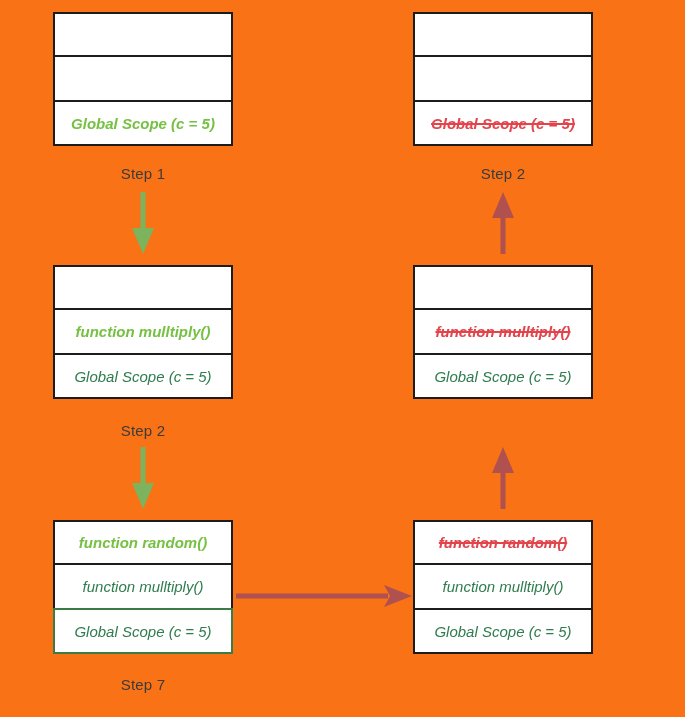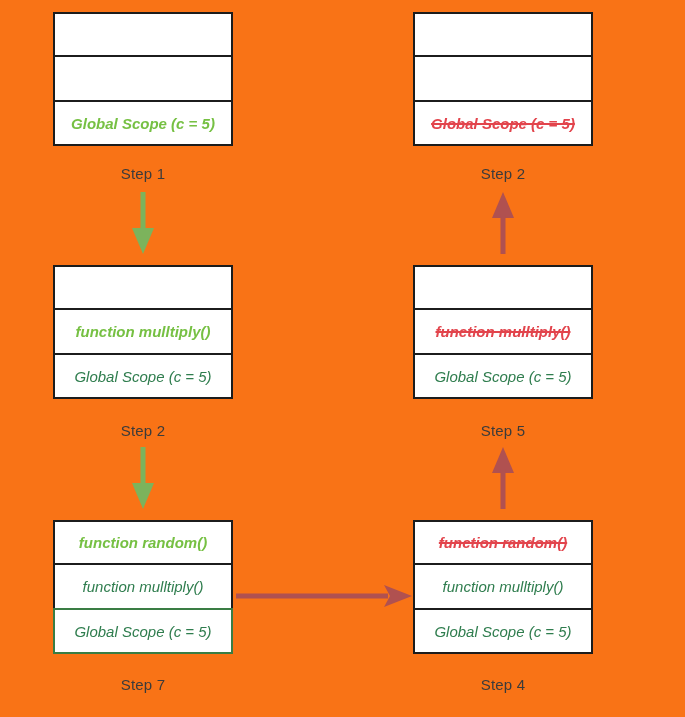--- a/index.html
+++ b/index.html
@@ -72,21 +72,20 @@
     <div class="frame r2 push">function mulltiply()</div>
     <div class="frame r3 ctx">Global Scope (c = 5)</div>
   </div>
   <div class="step-label" style="left:53px;top:422px">Step 2</div>
 
   <div class="stack-box" style="left:413px;top:265px">
     <div class="frame r1"></div>
     <div class="frame r2 pop">function mulltiply()</div>
     <div class="frame r3 ctx">Global Scope (c = 5)</div>
   </div>
-  <div class="step-label" style="left:413px;top:422px">Step 5</div>
 
   <div class="arrow arrow-green" style="left:130px;top:447px">
     <svg width="26" height="62" viewBox="0 0 26 62" aria-hidden="true">
       <rect x="10.5" y="0" width="5" height="40" fill="currentColor"></rect>
       <polygon points="2,36 24,36 13,62" fill="currentColor"></polygon>
     </svg>
   </div>
 
   <div class="arrow arrow-red" style="left:490px;top:447px">
     <svg width="26" height="62" viewBox="0 0 26 62" aria-hidden="true">
@@ -100,21 +99,20 @@
     <div class="frame r2 ctx">function mulltiply()</div>
     <div class="frame r3 ctx green-border">Global Scope (c = 5)</div>
   </div>
   <div class="step-label" style="left:53px;top:676px">Step 7</div>
 
   <div class="stack-box" style="left:413px;top:520px">
     <div class="frame r1 pop">function random()</div>
     <div class="frame r2 ctx">function mulltiply()</div>
     <div class="frame r3 ctx">Global Scope (c = 5)</div>
   </div>
-  <div class="step-label" style="left:413px;top:676px">Step 4</div>
 
   <div class="arrow arrow-red" style="left:236px;top:582px">
     <svg width="176" height="28" viewBox="0 0 176 28" aria-hidden="true">
       <rect x="0" y="11.5" width="152" height="5" fill="currentColor"></rect>
       <polygon points="148,3 176,14 148,25 154,14" fill="currentColor"></polygon>
     </svg>
   </div>
 
 </div>
 

